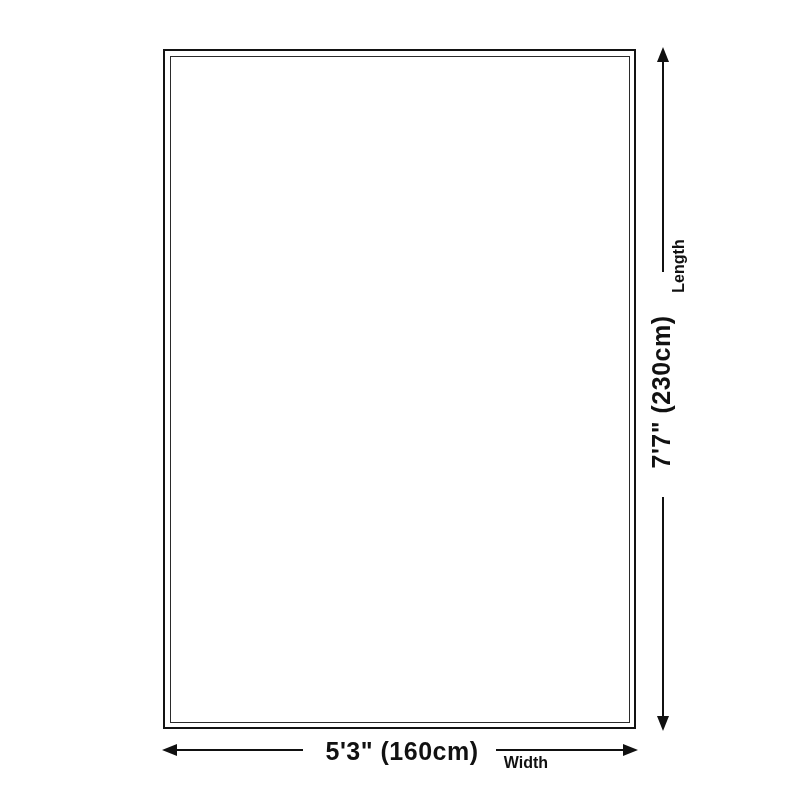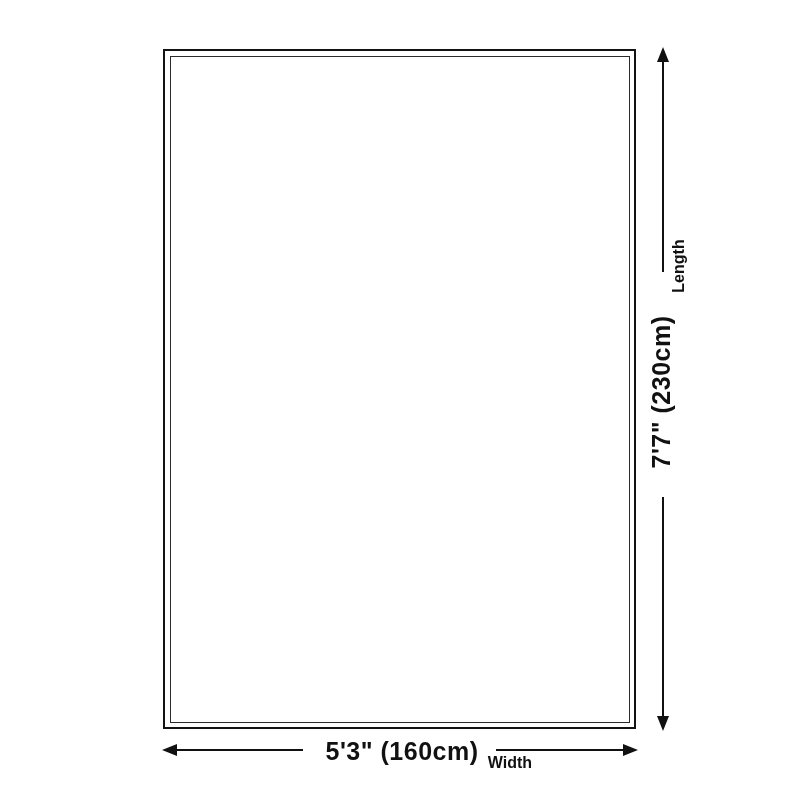--- a/index.html
+++ b/index.html
@@ -79,21 +79,21 @@
   }
   .label-small {
     font-size: 16px;
     font-weight: 700;
     white-space: nowrap;
   }
   .center-anchor { transform: translate(-50%, -50%); }
   .rot-anchor    { transform: translate(-50%, -50%) rotate(-90deg); }
 
   .width-value  { left: 402px; top: 751px; }
-  .width-label  { left: 510px; top: 763px; }
+  .width-label  { left: 526px; top: 763px; }
   .length-value { left: 661px; top: 392px; }
   .length-label { left: 679px; top: 266px; }
 </style>
 </head>
 <body>
 
 <div class="canvas">
 
   <div class="abs rug-outer">
     <div class="rug-inner"></div>

